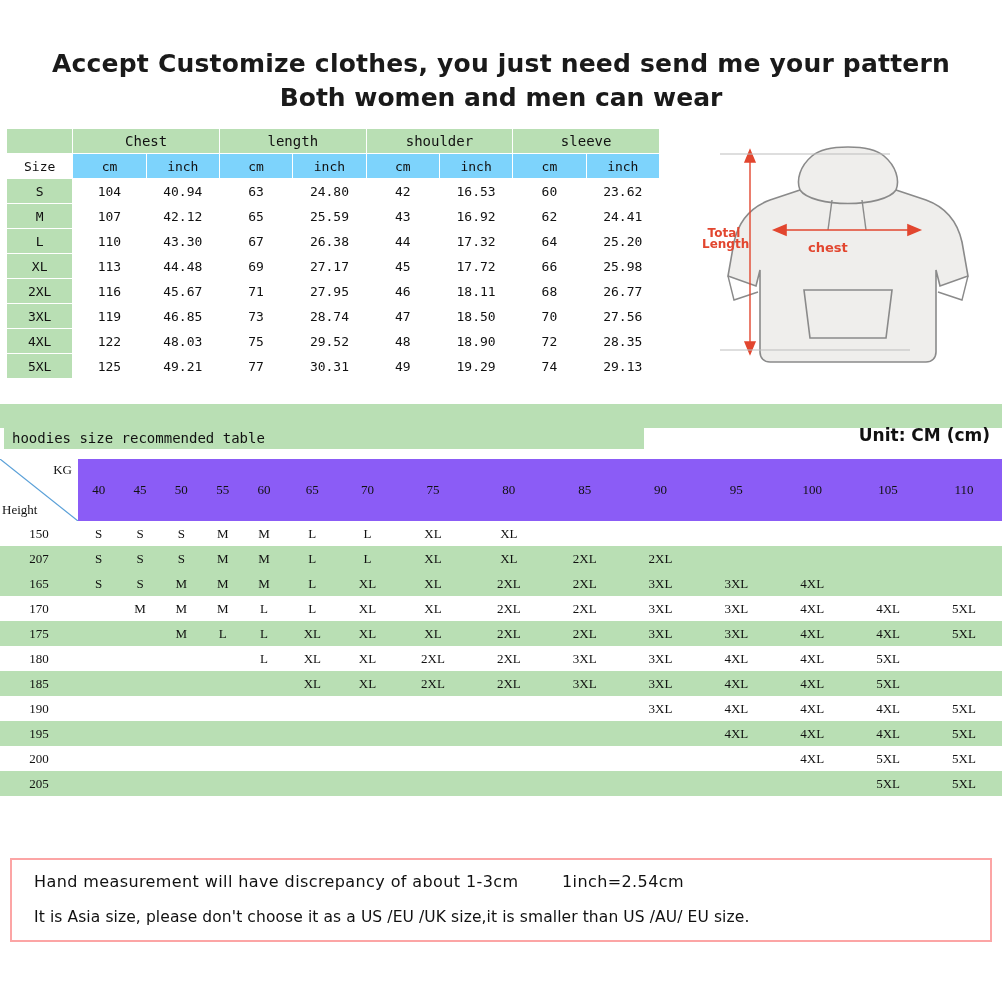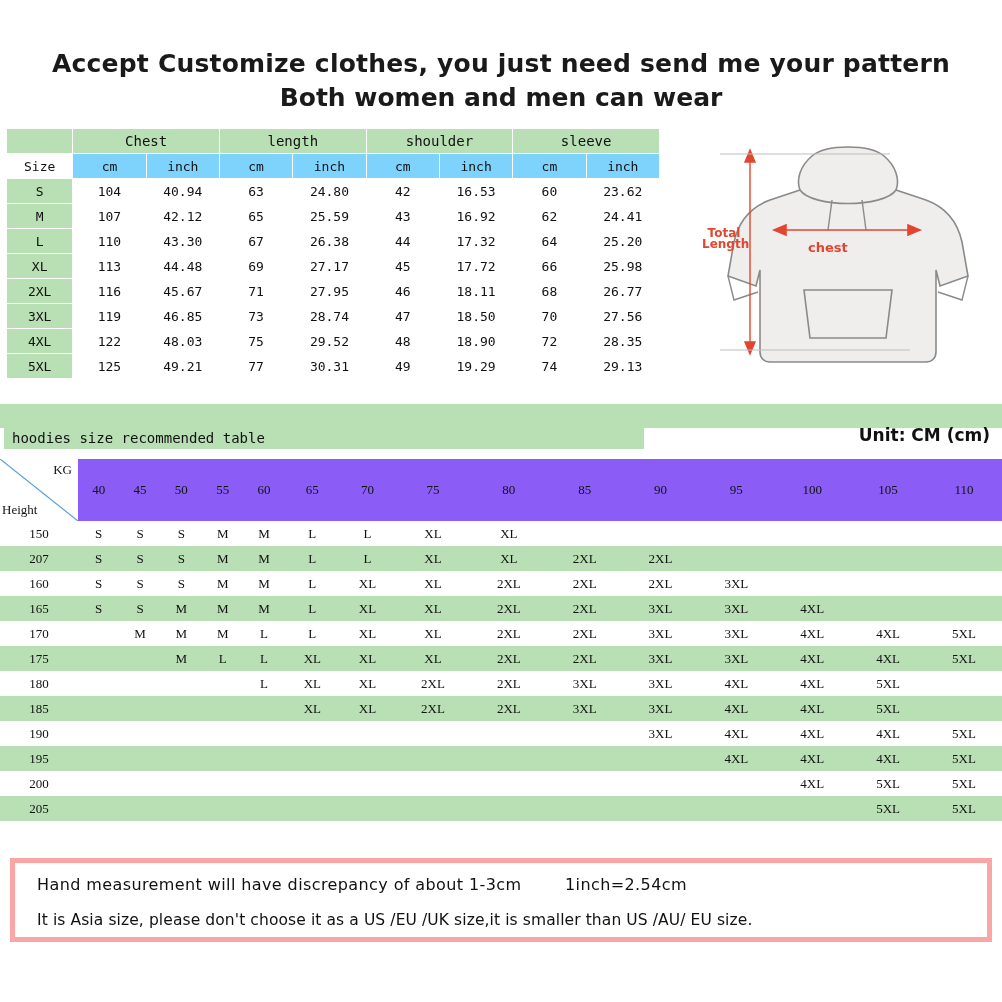--- a/index.html
+++ b/index.html
@@ -147,21 +147,21 @@
     width: 78px; height: 62px;
   }
   .rec-table thead td { background: #8b5cf6; }
   .rec-table thead td.corner { background: #ffffff; }
 
   
   .note {
     position: absolute;
     left: 10px; top: 858px;
     width: 982px; height: 84px;
-    border: 5px solid #fca5a5;
+    border: 2px solid #fca5a5;
     background: #ffffff;
   }
   .note .l1 {
     position: absolute; left: 22px; top: 12px;
     font-size: 16px; color: #111;
     font-family: "DejaVu Sans", sans-serif;
     letter-spacing: 0.4px;
   }
   .note .l1 .right { display: inline-block; margin-left: 38px; }
   .note .l2 {
@@ -412,38 +412,20 @@
           <td>L</td>
           <td>XL</td>
           <td>XL</td>
           <td>2XL</td>
           <td>2XL</td>
           <td></td>
           <td></td>
           <td></td>
           <td></td>
         </tr>
-        <tr class="white">
-          <td>160</td>
-          <td>S</td>
-          <td>S</td>
-          <td>S</td>
-          <td>M</td>
-          <td>M</td>
-          <td>L</td>
-          <td>XL</td>
-          <td>XL</td>
-          <td>2XL</td>
-          <td>2XL</td>
-          <td>2XL</td>
-          <td>3XL</td>
-          <td></td>
-          <td></td>
-          <td></td>
-        </tr>
         <tr class="green">
           <td>165</td>
           <td>S</td>
           <td>S</td>
           <td>M</td>
           <td>M</td>
           <td>M</td>
           <td>L</td>
           <td>XL</td>
           <td>XL</td>

